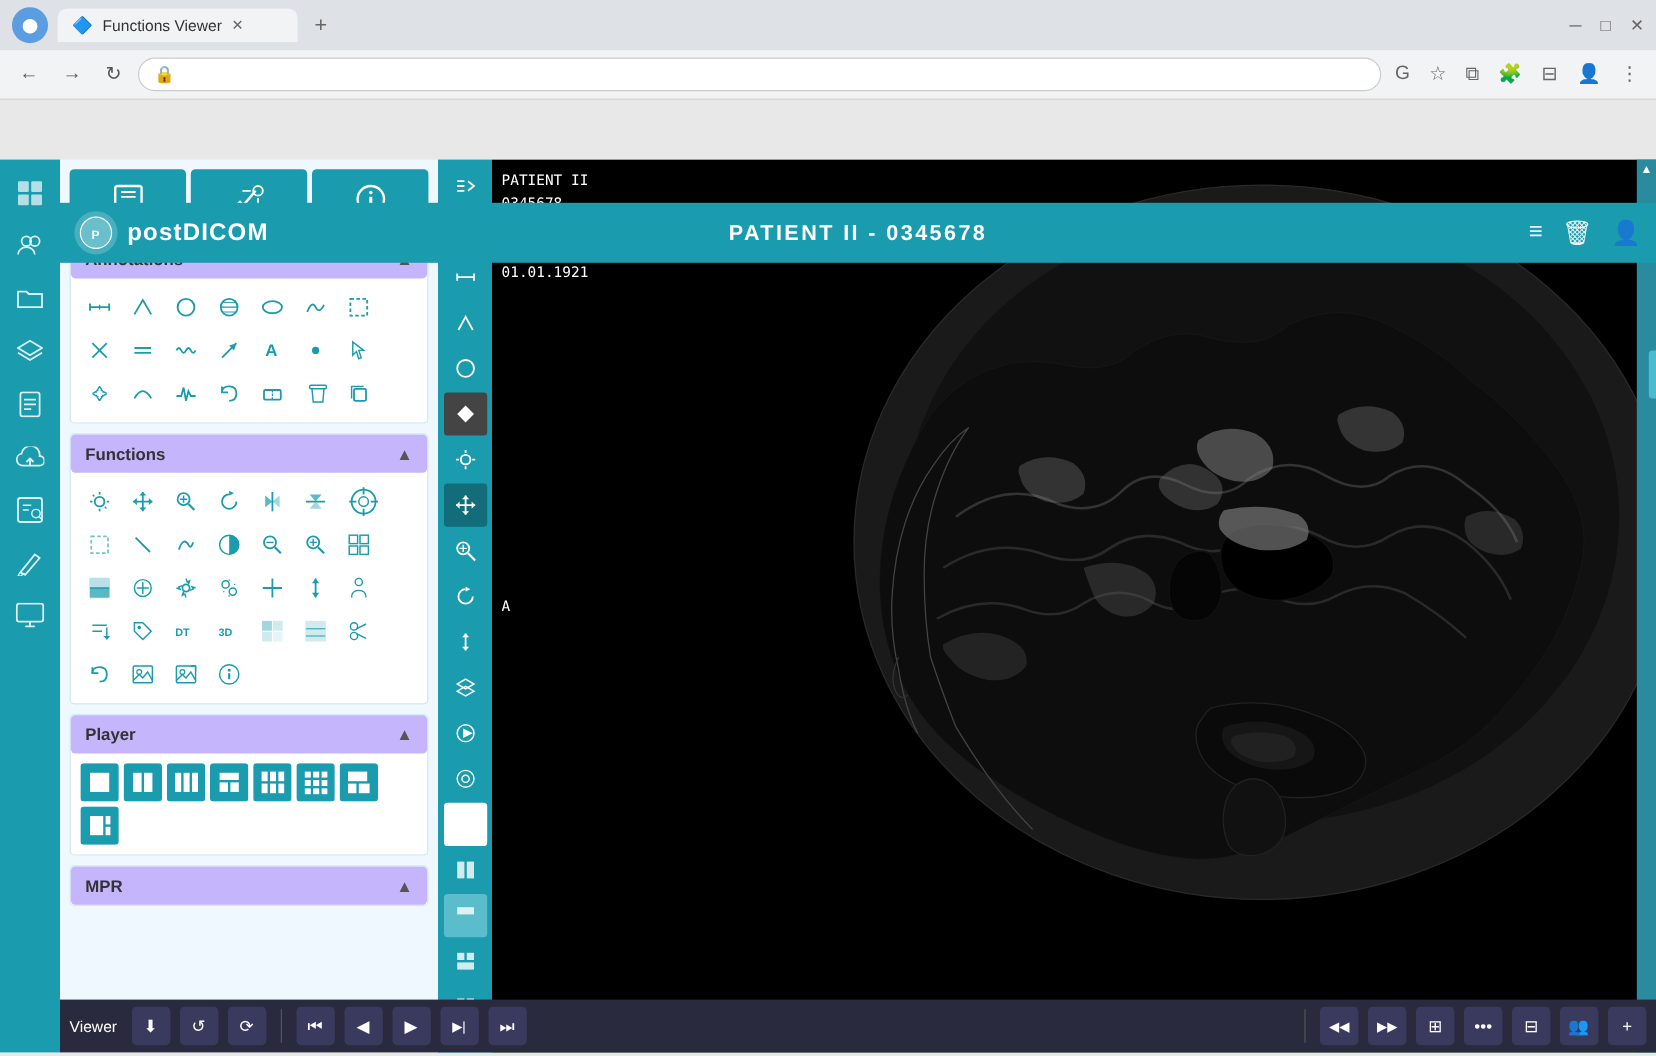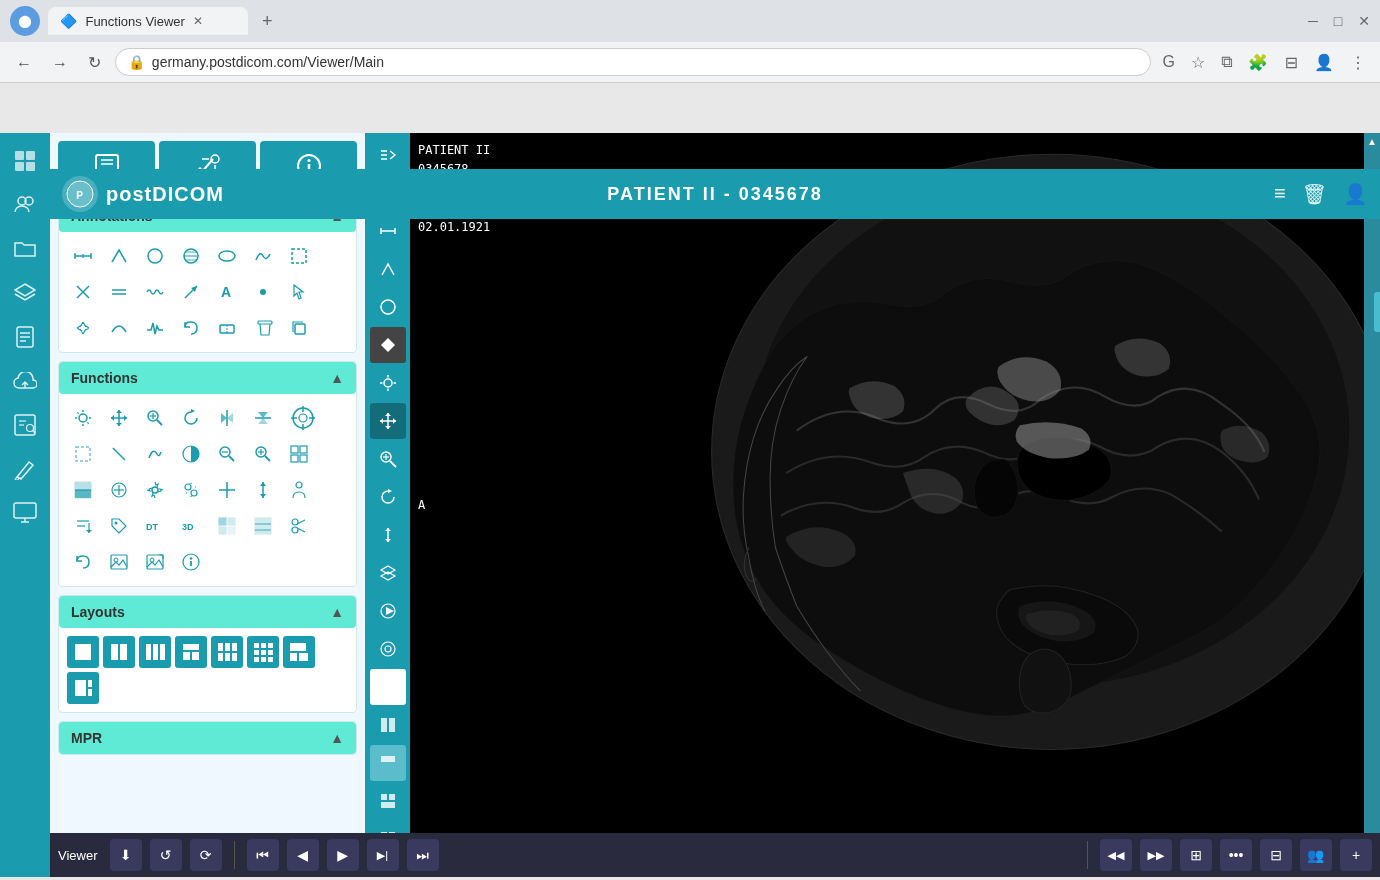--- a/index.html
+++ b/index.html
@@ -35,21 +35,21 @@
     .tool-panel::-webkit-scrollbar { width: 6px; }
     .tool-panel::-webkit-scrollbar-thumb { background: #aaa; border-radius: 3px; }
 
     
     .tool-tabs { display: flex; gap: 4px; margin-bottom: 8px; }
     .tool-tab { flex: 1; height: 50px; display: flex; align-items: center; justify-content: center; background: #1a9bae; color: white; border-radius: 4px; cursor: pointer; font-size: 20px; }
     .tool-tab.active { background: #1a9bae; }
 
     
     .section { margin-bottom: 8px; border: 1px solid #d0e8ef; border-radius: 4px; background: white; }
-    .section-header { display: flex; align-items: center; justify-content: space-between; padding: 8px 12px; background: #5eead4; border-radius: 4px; cursor: pointer; }
+    .section-header { display: flex; align-items: center; justify-content: space-between; padding: 8px 12px; background: #c4b5fd; border-radius: 4px; cursor: pointer; }
     .section-header-text { font-size: 14px; font-weight: bold; color: #333; }
     .section-toggle { color: #555; font-size: 14px; }
     .section-body { padding: 8px; display: flex; flex-wrap: wrap; gap: 4px; }
     .tool-icon { width: 32px; height: 32px; display: flex; align-items: center; justify-content: center; color: #1a9bae; font-size: 16px; cursor: pointer; border-radius: 3px; border: 1px solid transparent; }
 
     
     .vertical-toolbar { width: 45px; background: #1a9bae; display: flex; flex-direction: column; align-items: center; padding: 4px 0; gap: 2px; flex-shrink: 0; }
     .vtool { width: 36px; height: 36px; display: flex; align-items: center; justify-content: center; color: white; font-size: 16px; cursor: pointer; border-radius: 3px; }
     .vtool.active { background: rgba(0,0,0,0.3); }
 
@@ -90,21 +90,20 @@
       <span>□</span>
       <span>✕</span>
     </div>
   </div>
   <div class="browser-nav">
     <button class="nav-btn">←</button>
     <button class="nav-btn">→</button>
     <button class="nav-btn">↻</button>
     <div class="address-bar">
       <span style="color:#555;margin-right:6px;font-size:14px;">🔒</span>
-      <input type="text" style="border: none; outline: none; flex: 1 1 0%; font-size: 14px; color: rgb(51, 51, 51);" value="germany.postdicom.com/Viewer/Main">
     </div>
     <div class="browser-actions">
       <span>G</span>
       <span>☆</span>
       <span>⧉</span>
       <span>🧩</span>
       <span>⊟</span>
       <span>👤</span>
       <span>⋮</span>
     </div>
@@ -593,21 +592,21 @@
                 <circle cx="10" cy="10" r="8" stroke="#1a9bae" stroke-width="1.2"></circle>
                 <line x1="10" y1="9" x2="10" y2="14" stroke="#1a9bae" stroke-width="1.8"></line>
                 <circle cx="10" cy="6.5" r="1.2" fill="#1a9bae"></circle>
               </svg>
             </div>
         </div>
       </div>
 
       <div class="section">
         <div class="section-header">
-          <span class="section-header-text">Layouts</span>
+          <span class="section-header-text">Player</span>
           <span class="section-toggle">▲</span>
         </div>
         <div class="section-body">
           <div class="tool-icon" style="background:#1a9bae;">
               <svg width="20" height="20" viewBox="0 0 20 20">
                 <rect x="2" y="2" width="16" height="16" fill="white"></rect>
               </svg>
             </div>
           <div class="tool-icon" style="background:#1a9bae;">
               <svg width="20" height="20" viewBox="0 0 20 20">
@@ -847,21 +846,21 @@
 
         <path d="M390 380 Q415 365 440 375 Q458 383 455 397 Q445 410 425 408 Q405 404 396 392 Q388 384 390 380Z" fill="#666" opacity="0.25"></path>
       </svg>
 
       
       <div class="dicom-overlay-tl">
         <div>PATIENT II</div>
         <div>0345678</div>
         <div>01.01.1853 - F</div>
         <div>dzne_MPRAGE_1iso</div>
-        <div>02.01.1921</div>
+        <div>01.01.1921</div>
       </div>
       <div class="dicom-overlay-tr">H</div>
       <div class="dicom-overlay-ml">A</div>
       <div class="dicom-overlay-bl">
         <div>Image: 90/192</div>
         <div>W: 772 C: 355</div>
       </div>
 
       
       <div class="right-scroll" style="position:absolute;right:0;top:0;height:100%;width:16px;">

